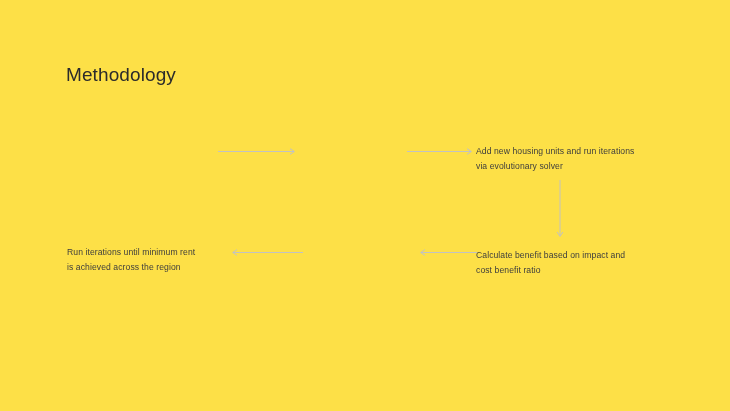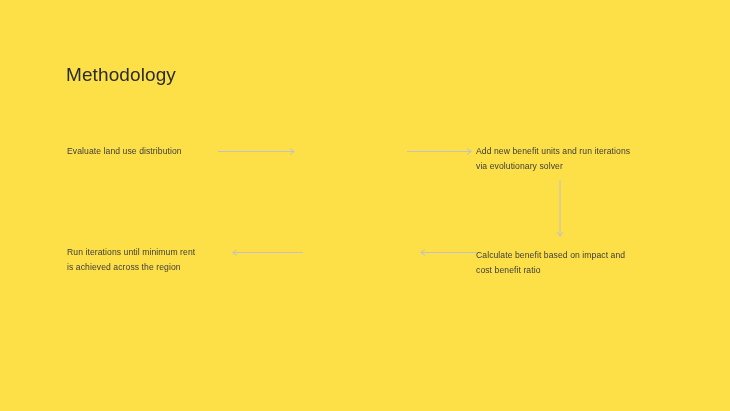--- a/index.html
+++ b/index.html
@@ -77,24 +77,23 @@
   .conn-h3 { left: 419px; top: 246px; width: 58px; height: 13px; }
   .conn-h4 { left: 231px; top: 246px; width: 72px; height: 13px; }
 </style>
 </head>
 <body>
 
 <div class="slide">
 
   <div class="page-title">Methodology</div>
 
-  <div class="node node-r1c1">Evaluate land use distribution</div>
 
 
-  <div class="node node-r1c3">Add new benefit units and run iterations
+  <div class="node node-r1c3">Add new housing units and run iterations
 via evolutionary solver</div>
 
   <div class="node node-r2c1">Run iterations until minimum rent
 is achieved across the region</div>
 
 
   <div class="node node-r2c3">Calculate benefit based on impact and
 cost benefit ratio</div>
 
   <div class="connector conn-h1">

